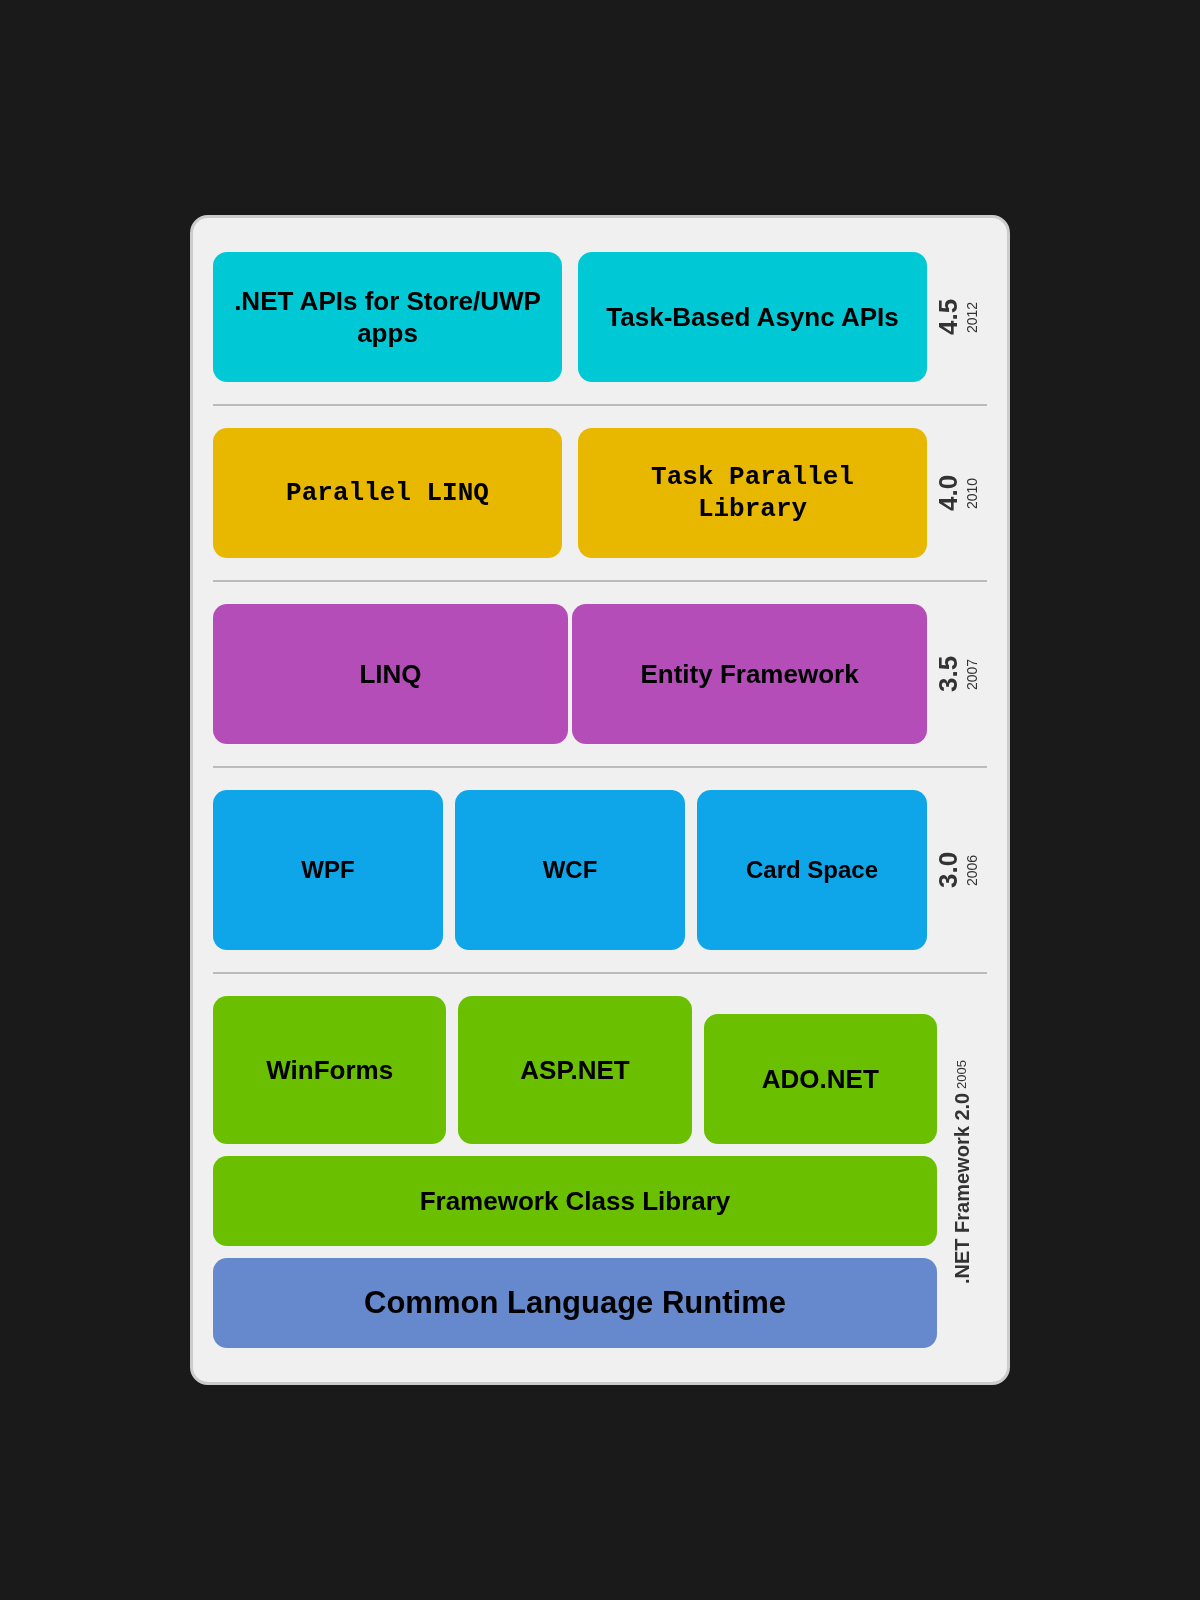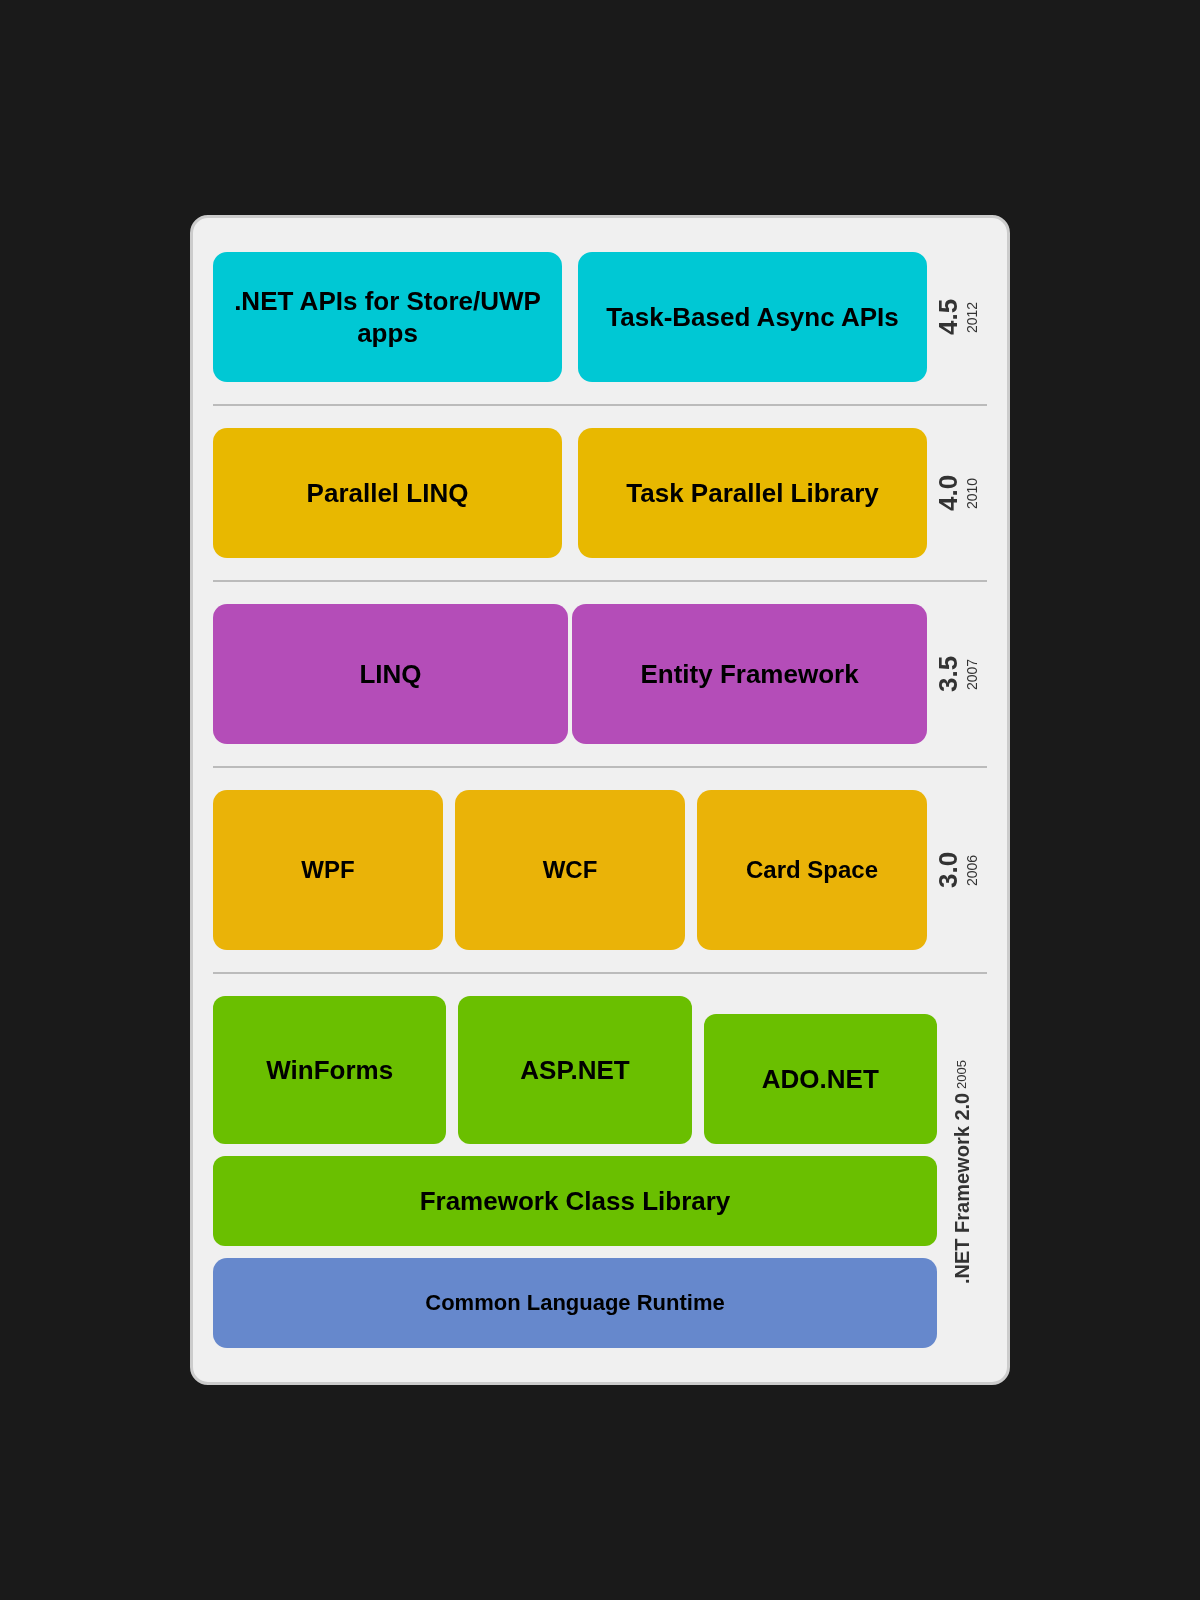--- a/index.html
+++ b/index.html
@@ -84,33 +84,33 @@
     .row-separator {
       height: 2px;
       background: #bbb;
       margin: 0;
     }
 
     
     .cyan { background: #00c8d4; }
     .gold { background: #e8b800; }
     .purple { background: #b44db8; }
-    .orange { background: #eab308; }
-    .green { background: #6abf00; border-radius: 12px; }
+    .orange { background: #0ea5e9; }
+    .green { background: #6abf00; }
     .blue { background: #6688cc; }
 
     
     .row-45 .row-content {
       display: flex;
       gap: 16px;
     }
     .row-45 .block { flex: 1; min-height: 130px; }
 
     
-    .row-40 .row-content { gap: 16px; }
+    .row-40 .row-content { gap: 16px; font-family: Liberation Mono, monospace; }
     .row-40 .block { flex: 1; min-height: 130px; }
 
     
     .row-35 .row-content { gap: 4px; }
     .row-35 .block { flex: 1; min-height: 140px; }
 
     
     .row-30 .row-content { gap: 12px; }
     .row-30 .block { flex: 1; min-height: 160px; font-size: 24px; }
 
@@ -196,21 +196,21 @@
     <div style="flex:1; display:flex; flex-direction:column; gap:12px; padding: 14px 0;">
 
       <div style="display:flex; flex-direction:row; gap:12px;">
         <div class="block green" style="flex:1; min-height:130px;">WinForms</div>
         <div class="block green" style="flex:1; min-height:130px;">ASP.NET</div>
         <div class="block green" style="flex:1; min-height:130px;margin-top:18px;">ADO.NET</div>
       </div>
 
       <div class="block green" style="width:100%; min-height:90px;">Framework Class Library</div>
 
-      <div class="block blue" style="width:100%; min-height:90px; font-size:22px;">Common Language Runtime</div>
+      <div class="block blue" style="width:100%; min-height:90px; font-size:31px;">Common Language Runtime</div>
 
     </div>
 
     <div class="net-label-col">
       <span style="font-size:20px; font-weight:900;">.NET Framework 2.0</span>
       <span class="year" style="margin-top:4px;">2005</span>
     </div>
   </div>
 
 </div>

